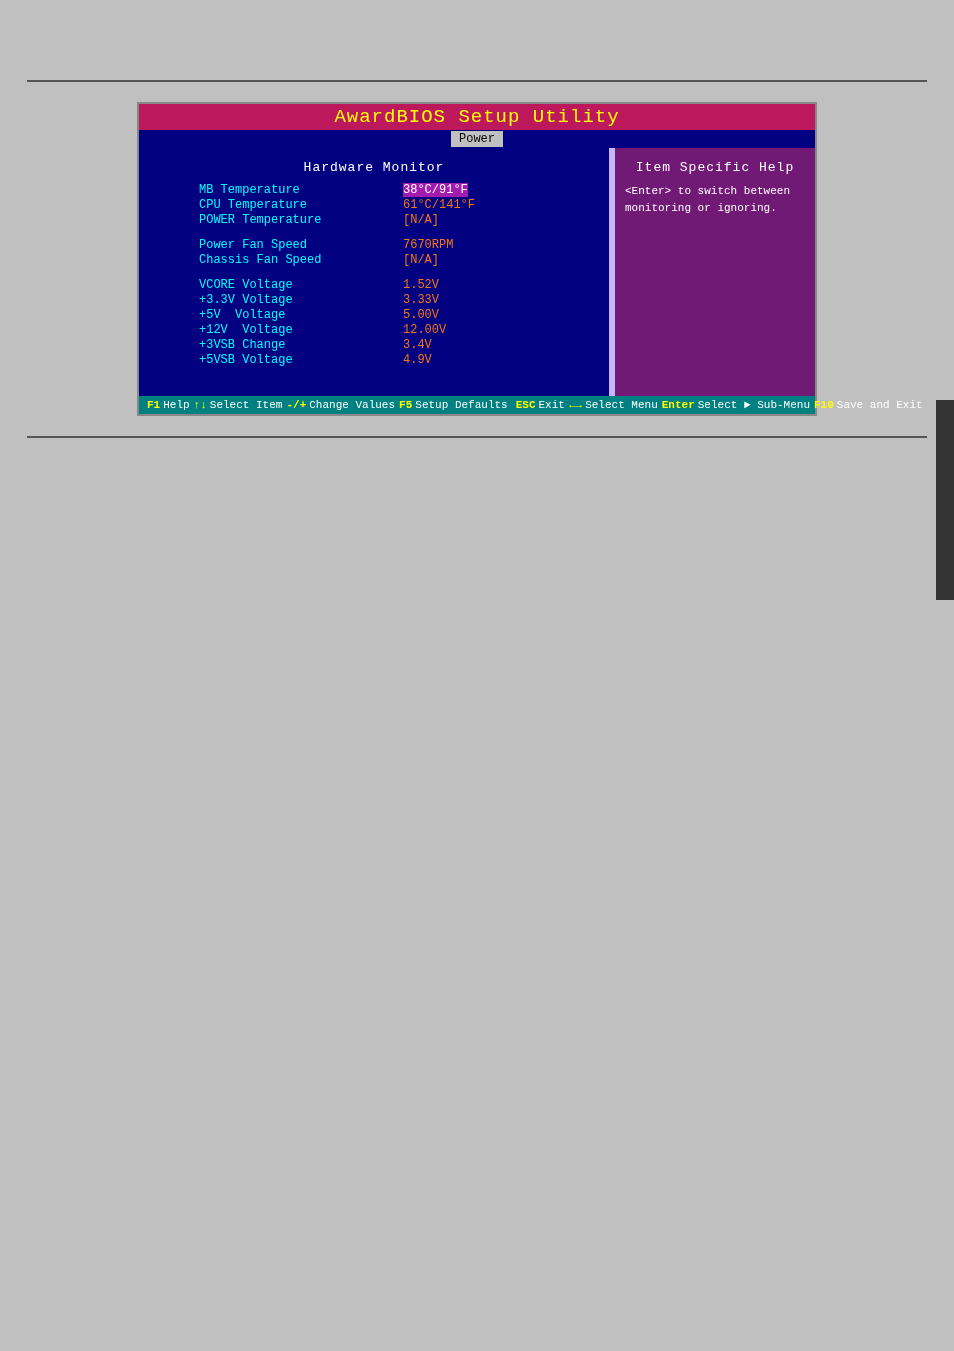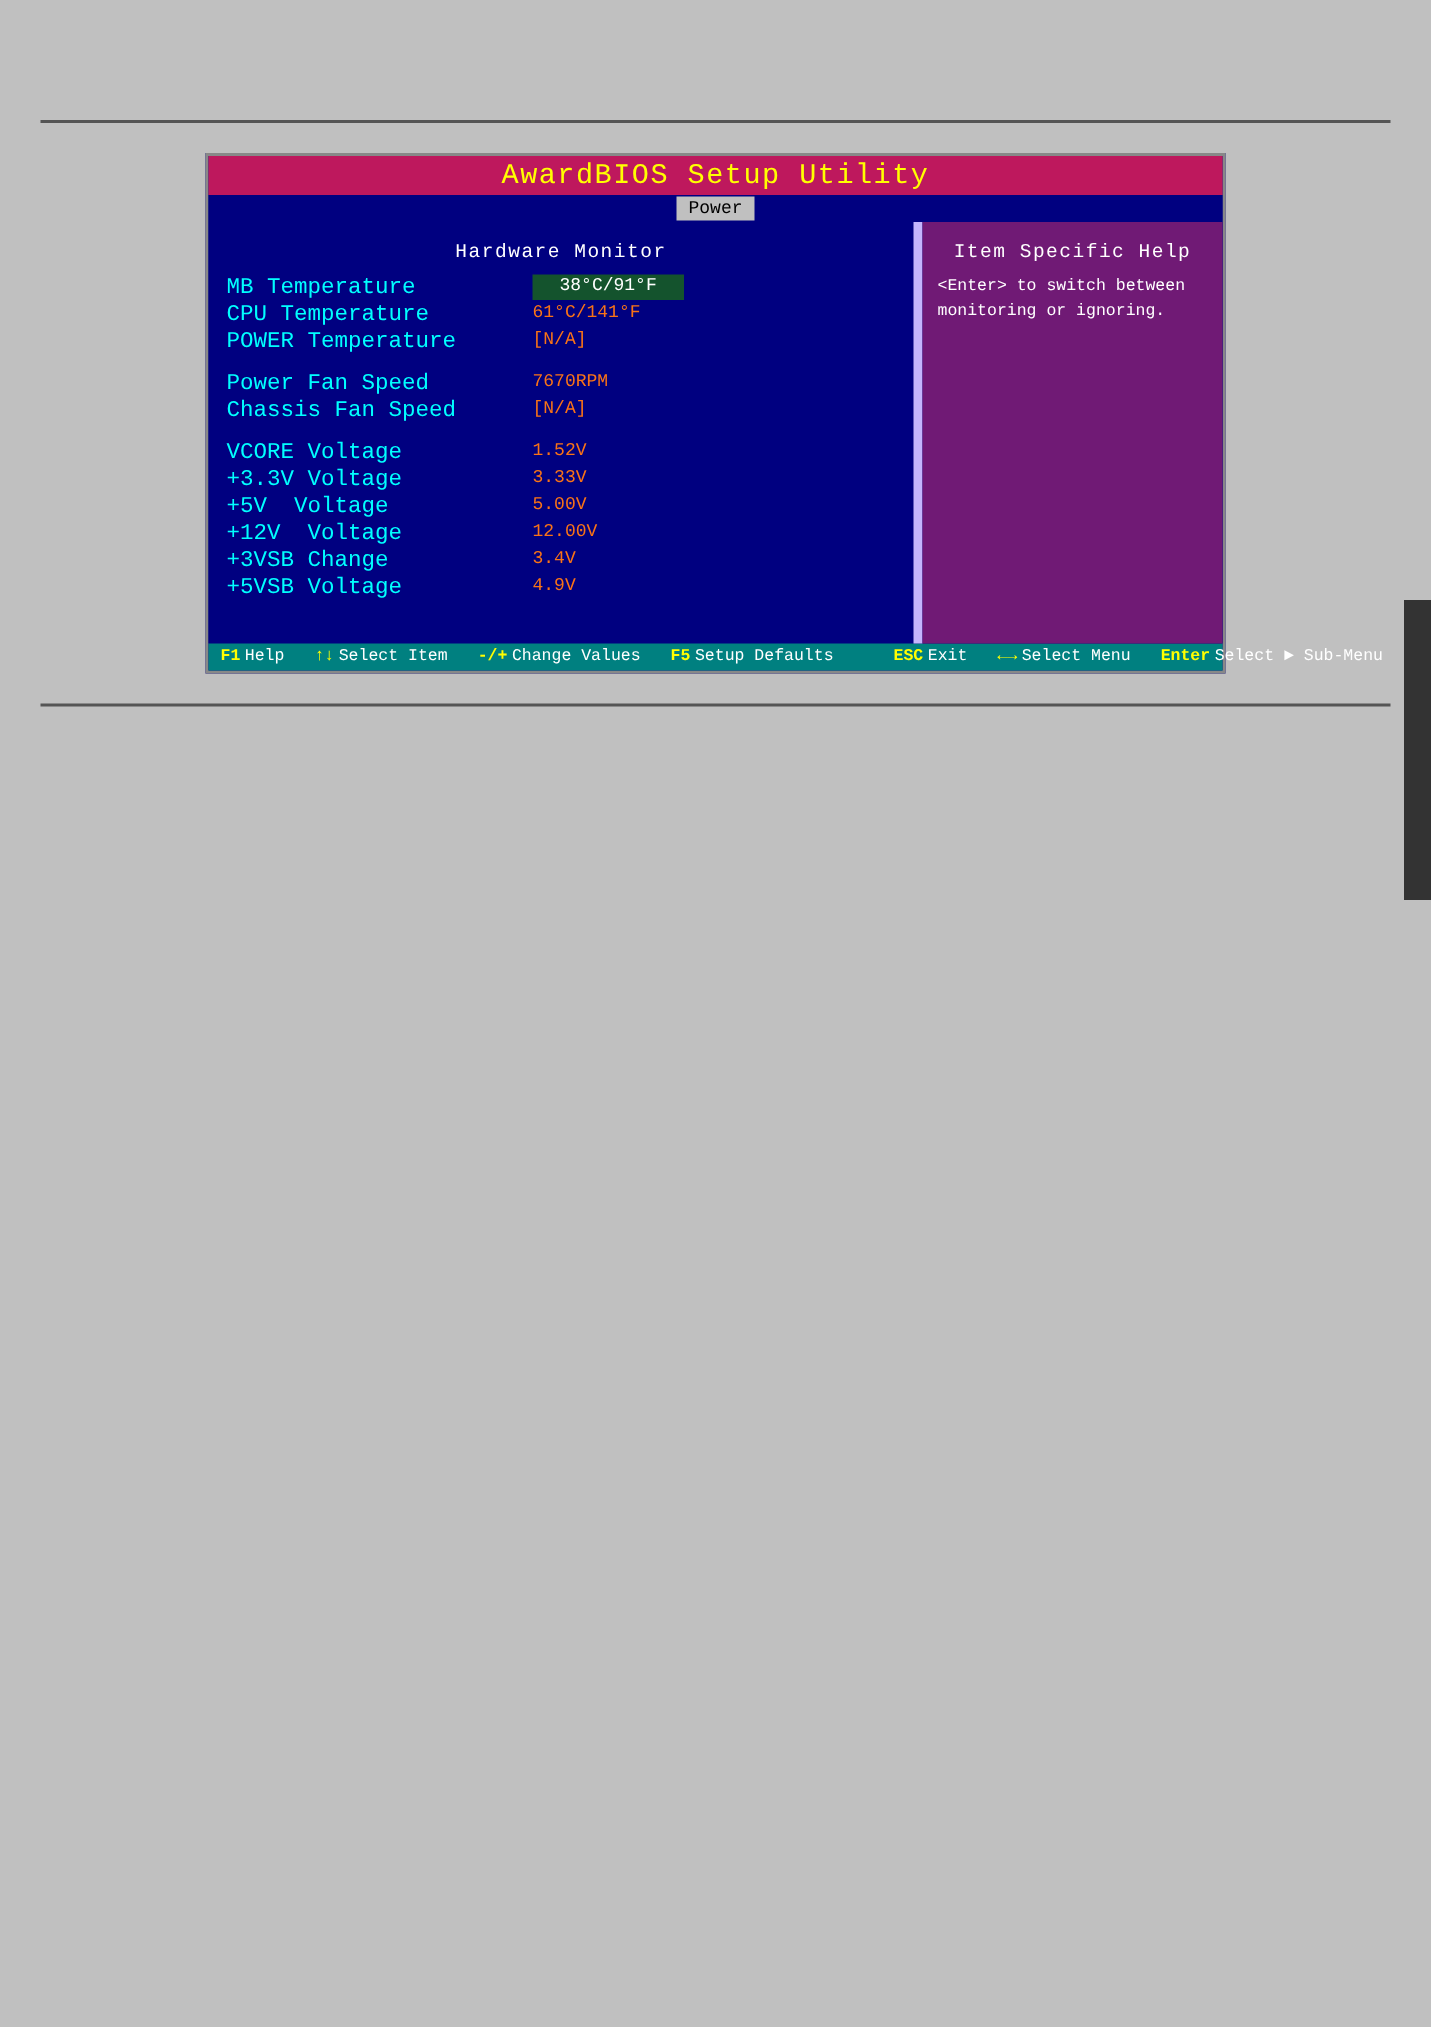--- a/index.html
+++ b/index.html
@@ -70,48 +70,49 @@
     }
     .monitor-row {
       display: flex;
       justify-content: flex-start;
       margin-bottom: 1px;
       font-size: 12px;
     }
     .monitor-label {
       color: #00ffff;
       width: 204px;
-      font-size: 15px;
+      font-size: 12px;
+      margin-left: 48px;
     }
     .monitor-value {
       color: #f97316;
       font-size: 12px;
     }
     .monitor-value.highlight {
-      background-color: #14532d;
-      color: #ffffff;
-      padding: 0 18px;
+      background-color: #a21caf;
+      color: #ffffff;
+      padding: 0 0;
     }
     .section-gap {
       height: 10px;
     }
     .help-text {
       color: #ffffff;
       font-size: 11px;
       line-height: 1.5;
     }
     .footer-bar {
       background-color: #008080;
       display: flex;
       justify-content: space-between;
       align-items: center;
       padding: 3px 8px;
       font-size: 11px;
       color: #ffffff;
-      gap: 20px;
+      gap: 4px;
     }
     .footer-item {
       display: flex;
       align-items: center;
       gap: 3px;
       white-space: nowrap;
     }
     .footer-key {
       color: #ffff00;
       font-weight: bold;

